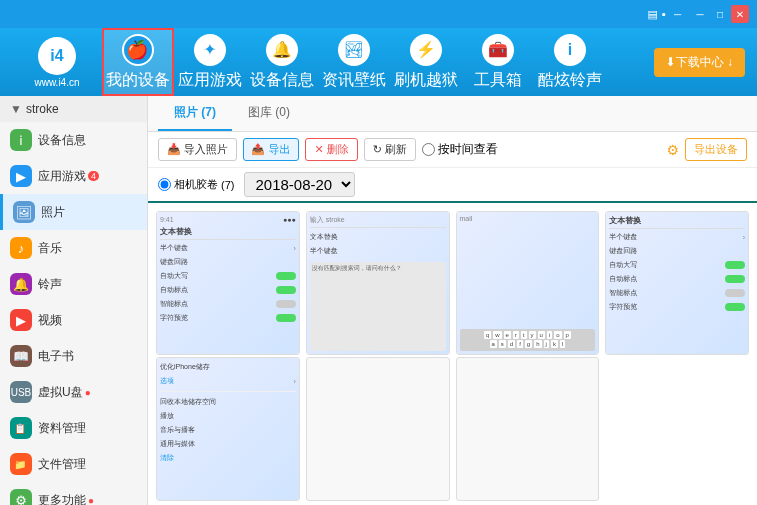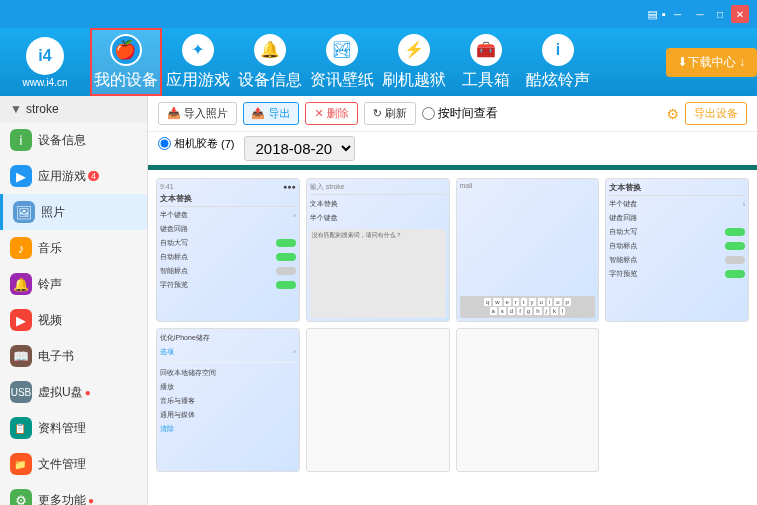--- a/index.html
+++ b/index.html
@@ -20,21 +20,21 @@
       color: white; font-size: 10px; cursor: pointer; margin-left: 2px;
     }
     .titlebar-icon { color: white; font-size: 11px; }
 
     
     .navbar {
       height: 68px;
       background: linear-gradient(180deg, #1aabf0 0%, #0e8fd4 100%);
       display: flex;
       align-items: center;
-      padding: 0 0;
+      padding: 0 12px;
     }
     .logo {
       width: 90px;
       display: flex; flex-direction: column; align-items: center; justify-content: center;
       color: white;
     }
     .logo-circle {
       width: 38px; height: 38px;
       background: white;
       border-radius: 50%;
@@ -171,23 +171,23 @@
       border: 1px solid #f5a623;
       border-radius: 3px;
       cursor: pointer;
       font-size: 11px;
       color: #f5a623;
       background: white;
       gap: 3px;
     }
 
     .filter-row {
-      display: flex; align-items: flex-start;
+      display: flex; align-items: center;
       padding: 4px 10px;
-      border-bottom: 5px solid #0f766e;
+      border-bottom: 2px solid #0f766e;
       gap: 10px;
       font-size: 11px;
     }
     .radio-item { display: flex; align-items: center; gap: 3px; cursor: pointer; }
     .date-select {
       padding: 2px 6px;
       border: 1px solid #ccc;
       border-radius: 3px;
       font-size: 15px;
     }
@@ -350,20 +350,24 @@
     <div class="sidebar-item">
       <div class="item-icon" style="background:#4CAF50; color:white;">⚙</div>
       <span>更多功能</span>
       <span style="color:#ff4444; font-size:10px; margin-left:2px;">●</span>
     </div>
 
   </div>
 
   <div class="content">
 
+    <div class="tabs">
+      <div class="tab active">照片 (7)</div>
+      <div class="tab">图库 (0)</div>
+    </div>
 
     <div class="toolbar">
       <button class="toolbar-btn">
         <span>📥</span>
         <span>导入照片</span>
       </button>
       <button class="toolbar-btn" style="border-color:#1a9be8; color:#1a9be8; background:#e8f4ff;">
         <span>📤</span>
         <span>导出</span>
       </button>

